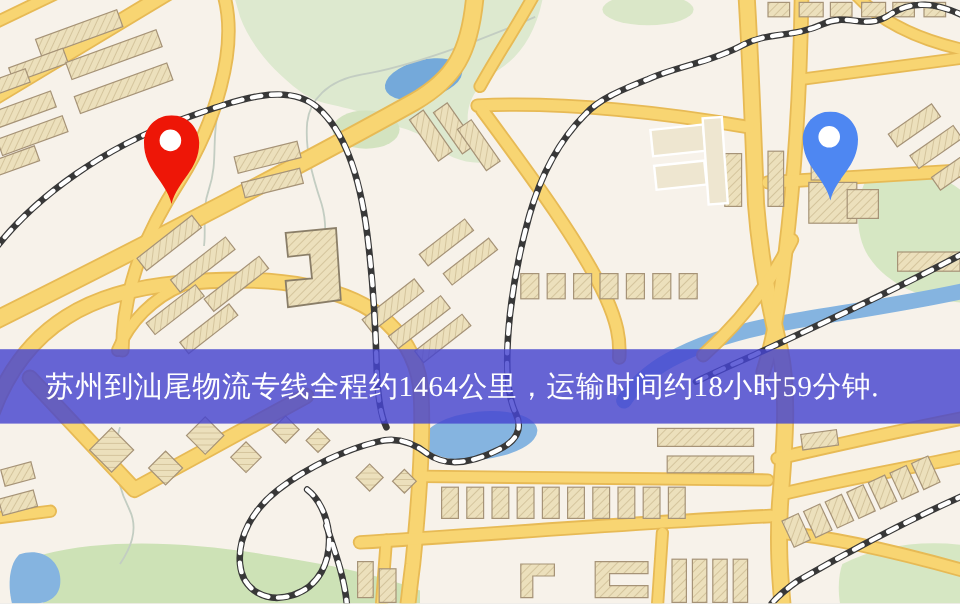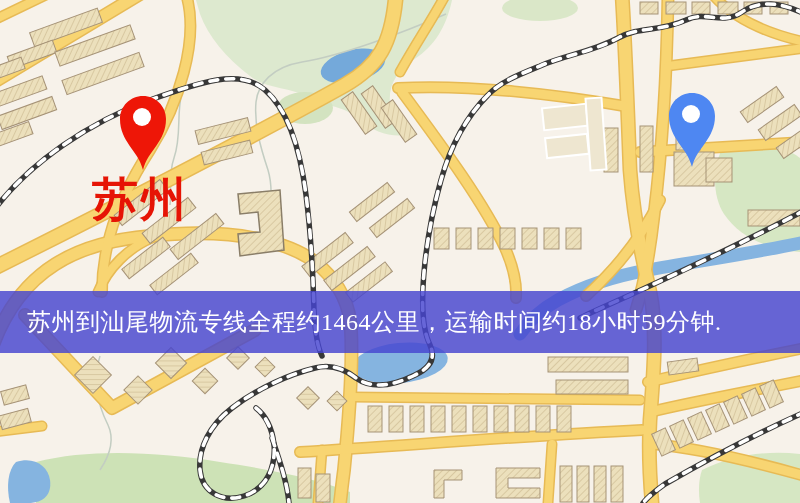--- a/index.html
+++ b/index.html
@@ -8,21 +8,21 @@
   .map-svg{position:absolute;left:0;top:0;width:800px;height:503px;display:block;}
   .pin{position:absolute;width:52px;height:78px;z-index:5;}
   .pin svg{display:block;width:100%;height:100%;}
   .pin-origin{left:117px;top:96px;}
   .pin-dest{left:666px;top:93px;}
   .city-label{position:absolute;z-index:6;font-size:46px;font-weight:600;
               letter-spacing:2px;line-height:1;white-space:nowrap;text-align:center;}
   .label-origin{left:92px;top:177px;width:96px;}
   .label-dest{left:640px;top:179px;width:100px;}
   .banner{position:absolute;left:0;right:0;top:291px;height:62px;z-index:4;
-          display:flex;align-items:center;padding-left:27px;box-sizing:border-box;}
+          display:flex;align-items:center;padding-left:38px;box-sizing:border-box;}
   .banner-text{font-size:24px;letter-spacing:0.5px;white-space:nowrap;}
 </style>
 </head>
 <body>
 
 <div class="stage">
 
   <svg class="map-svg" viewBox="0 0 800 503" xmlns="http://www.w3.org/2000/svg">
     <defs>
       <pattern id="hatch" patternUnits="userSpaceOnUse" width="5" height="5" patternTransform="rotate(45)">
@@ -240,19 +240,18 @@
     </svg>
   </div>
 
   <div class="pin pin-dest">
     <svg viewBox="-26 -26 52 78" xmlns="http://www.w3.org/2000/svg">
       <path class="pin-body" fill="#4e87f2" d="M0,48 C-5,28 -23,20 -23,-3 C-23,-15.7 -12.7,-26 0,-26 C12.7,-26 23,-15.7 23,-3 C23,20 5,28 0,48 Z"></path>
       <circle cx="-1" cy="-5" r="9" fill="#ffffff"></circle>
     </svg>
   </div>
 
-  <div class="city-label label-origin" style="color: rgb(230, 20, 5);">苏州</div>
 
   <div class="banner" style="background: rgba(70, 68, 208, 0.82); color: rgb(255, 255, 255);">
     <span class="banner-text">苏州到汕尾物流专线全程约1464公里，运输时间约18小时59分钟.</span>
   </div>
 
 </div>
 
 </body></html>

